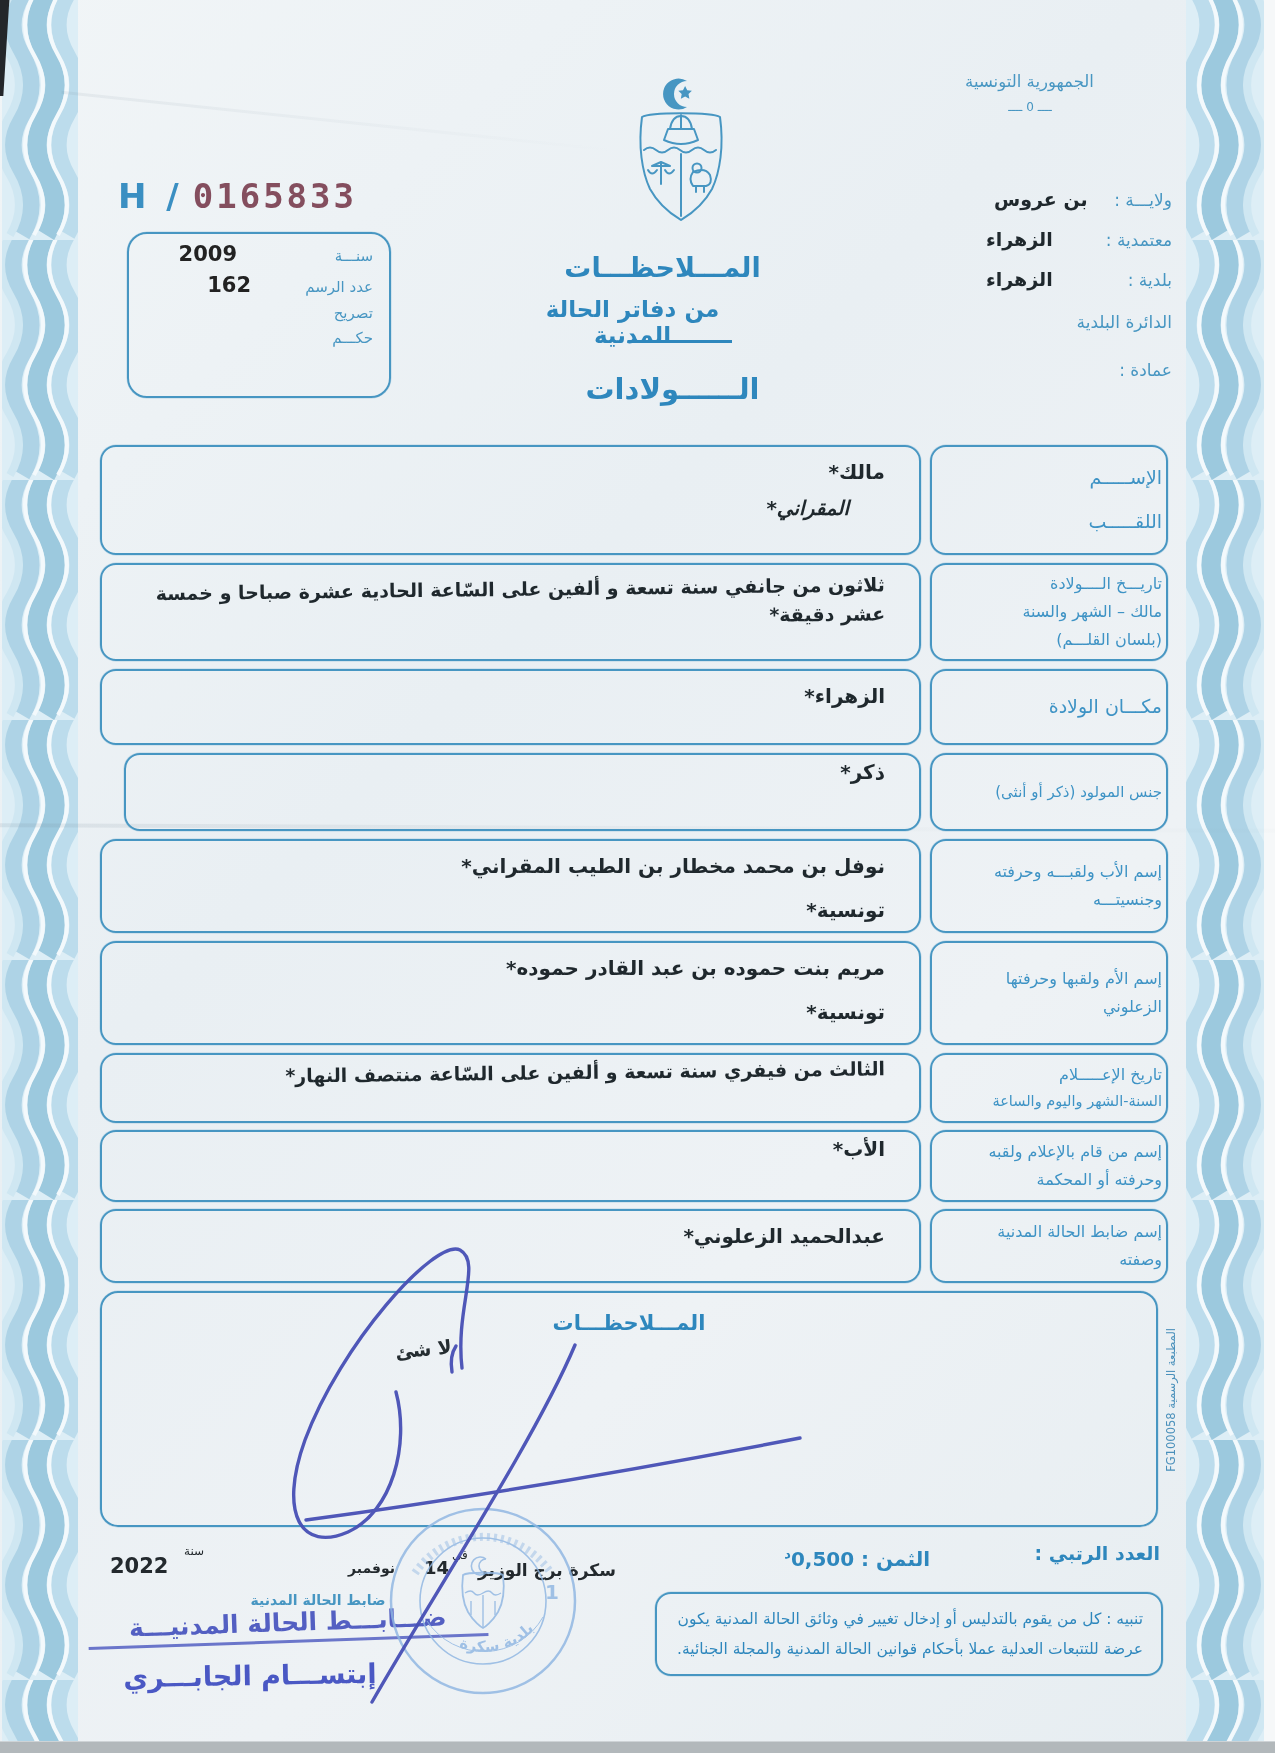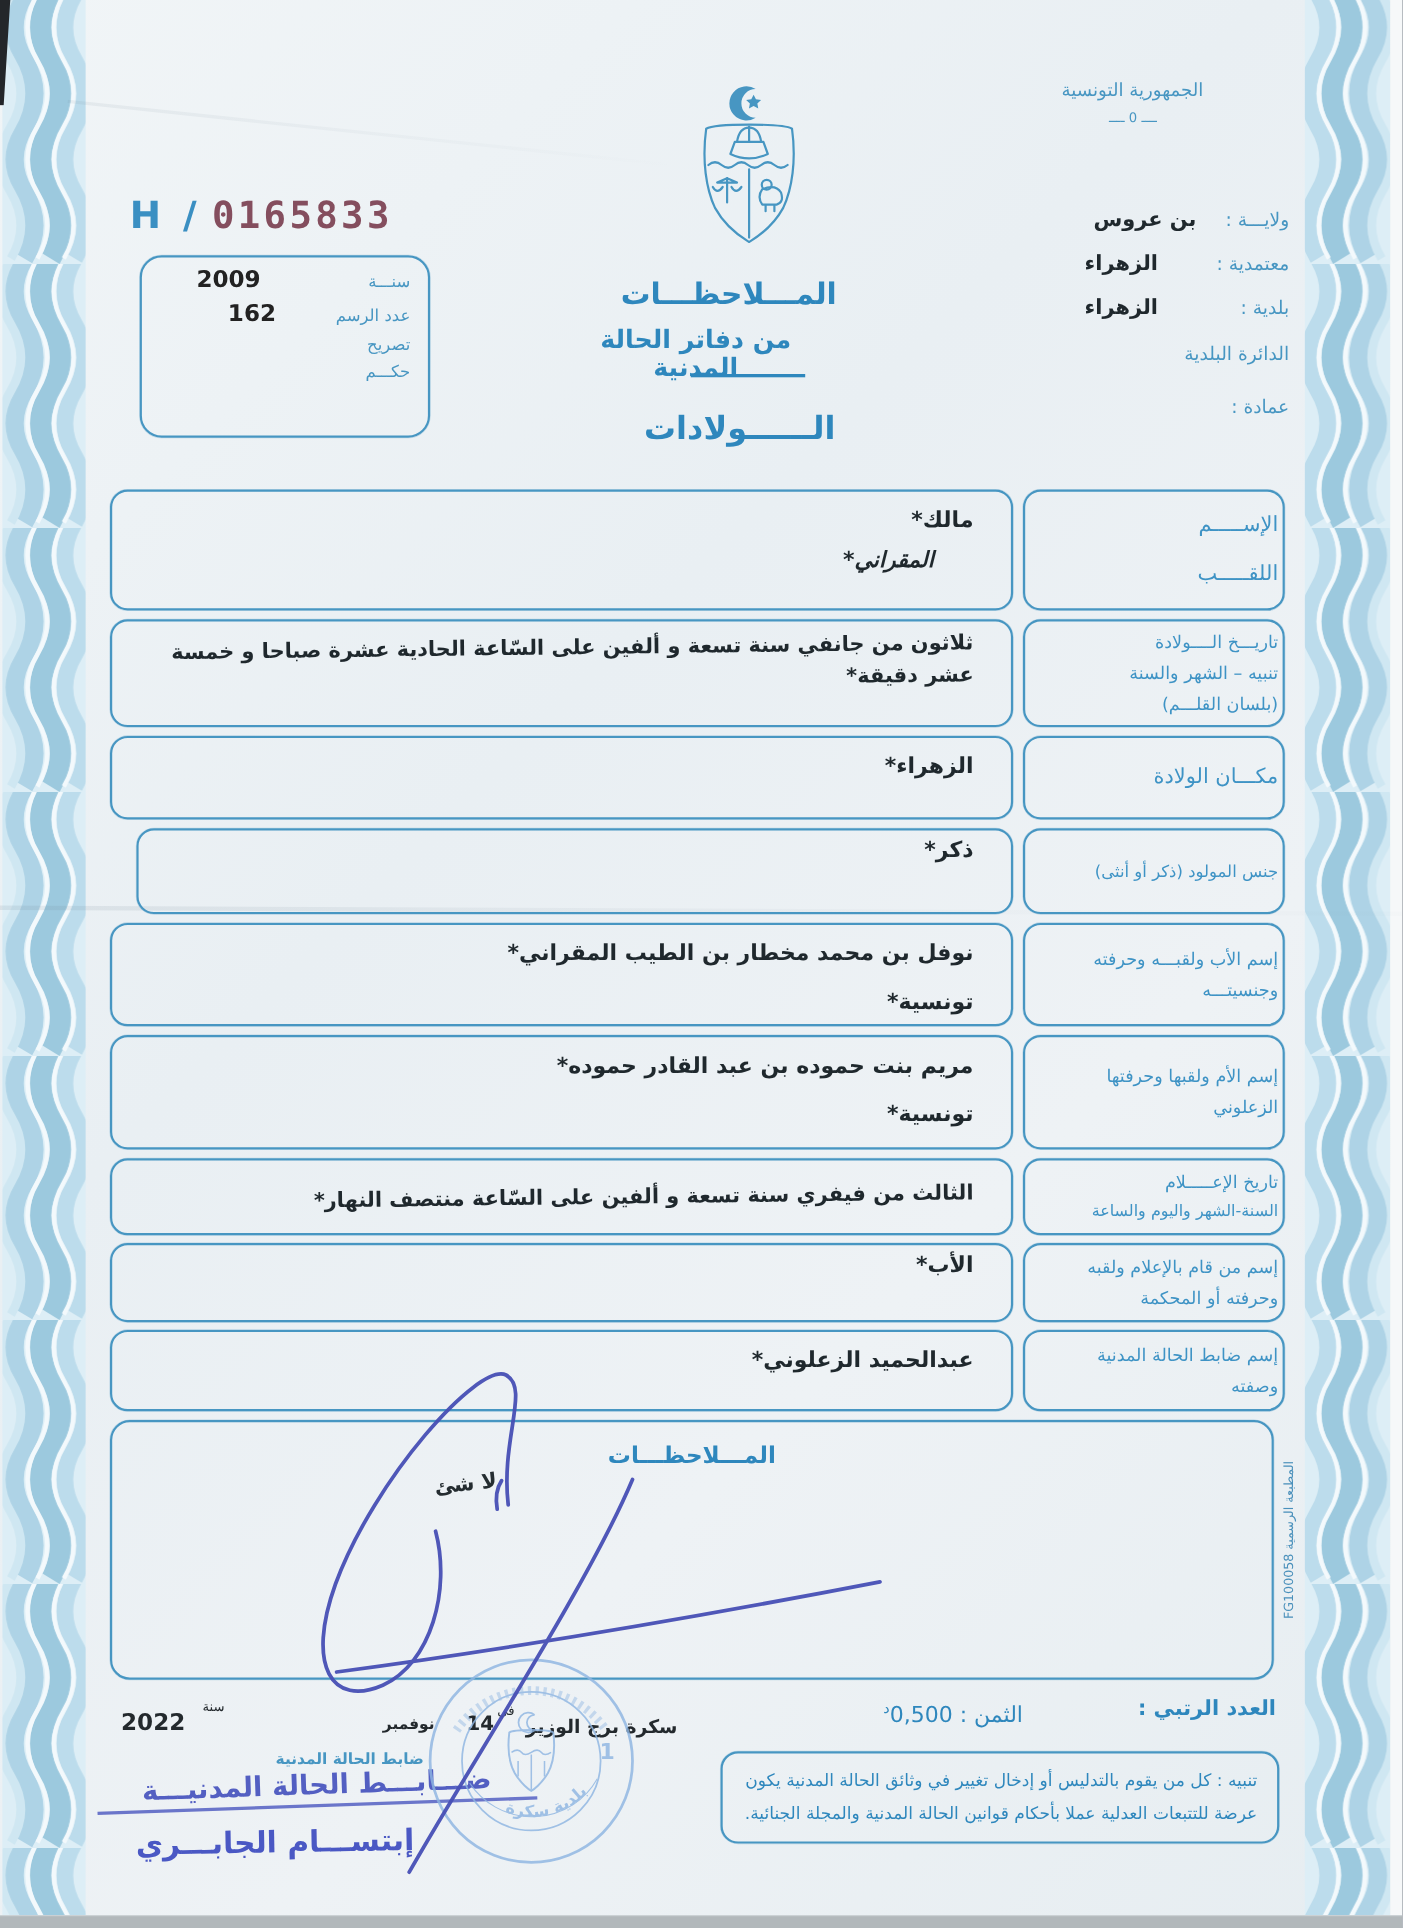--- a/index.html
+++ b/index.html
@@ -39,21 +39,21 @@
   .vline.small{font-size:19px;}
   .vline.ind{margin-right:36px;margin-top:6px;font-style:italic;}
   .vline.gap{margin-top:14px;}
   .tilt1{transform:rotate(-0.7deg);}
   
   .notesbox{border:2px solid #4796c2;border-radius:18px;box-shadow:0 0 0 .5px rgba(70,150,194,.3);}
   .notestitle{font-size:21px;font-weight:bold;color:#2e87bd;text-align:center;direction:rtl;}
   .nothing{font-size:19px;font-weight:bold;color:#252d31;transform:rotate(-6deg);direction:rtl;}
   
   .orderlbl{font-size:19px;font-weight:bold;color:#2e87bd;direction:rtl;text-align:right;}
-  .price{font-size:20px;font-weight:normal;color:#2e87bd;direction:rtl;}
+  .price{font-size:20px;font-weight:bold;color:#2e87bd;direction:rtl;}
   .price .cur{font-size:13px;vertical-align:super;}
   .warnbox{border:2px solid #4796c2;border-radius:16px;box-shadow:0 0 0 .5px rgba(70,150,194,.3);
     direction:rtl;padding:10px 18px;font-size:15.5px;color:#2e87bd;line-height:1.95;text-align:right;}
   .dtxt{direction:rtl;font-weight:bold;color:#23292d;}
   .stamp1{font-size:25px;font-weight:bold;color:#4350bd;direction:rtl;transform:rotate(-2deg);
     border-bottom:3px solid rgba(67,80,189,.85);padding-bottom:3px;opacity:.9;}
   .stamp2{font-size:27px;font-weight:bold;color:#3d4cc0;direction:rtl;transform:rotate(-1deg);opacity:.92;}
   .printedofficer{font-size:14px;font-weight:bold;color:#4796c2;direction:rtl;text-align:center;}
   .printref{font-size:11.5px;color:#4a90bb;direction:rtl;text-align:center;transform:rotate(-90deg);}
   .crease{position:absolute;pointer-events:none;}
@@ -159,21 +159,21 @@
     </div>
     <div class="vbox">
       <div class="vline">مالك*</div>
       <div class="vline ind">المقراني*</div>
     </div>
   </div>
 
   <div class="frow" style="top:563px;height:98px;">
     <div class="lbox">
       <div class="lline">تاريـــخ الــــولادة</div>
-      <div class="lline">تنبيه – الشهر والسنة</div>
+      <div class="lline">مالك – الشهر والسنة</div>
       <div class="lline">(بلسان القلـــم)</div>
     </div>
     <div class="vbox">
       <div class="vline small tilt1">ثلاثون من جانفي سنة تسعة و ألفين على السّاعة الحادية عشرة صباحا و خمسة عشر دقيقة*</div>
     </div>
   </div>
 
   <div class="frow" style="top:669px;height:76px;">
     <div class="lbox" style="justify-content:center;">
       <div class="lline" style="font-size:19px;">مكـــان الولادة</div>
@@ -212,21 +212,21 @@
       <div class="vline">مريم بنت حموده بن عبد القادر حموده*</div>
       <div class="vline gap">تونسية*</div>
     </div>
   </div>
 
   <div class="frow" style="top:1053px;height:70px;">
     <div class="lbox">
       <div class="lline">تاريخ الإعـــــلام</div>
       <div class="lline" style="font-size:14.5px;">السنة-الشهر واليوم والساعة</div>
     </div>
-    <div class="vbox" style="padding-top:20px;">
+    <div class="vbox" style="padding-top:4px;">
       <div class="vline small tilt1">الثالث من فيفري سنة تسعة و ألفين على السّاعة منتصف النهار*</div>
     </div>
   </div>
 
   <div class="frow" style="top:1130px;height:72px;">
     <div class="lbox">
       <div class="lline">إسم من قام بالإعلام ولقبه</div>
       <div class="lline">وحرفته أو المحكمة</div>
     </div>
     <div class="vbox" style="padding-top:2px;">

